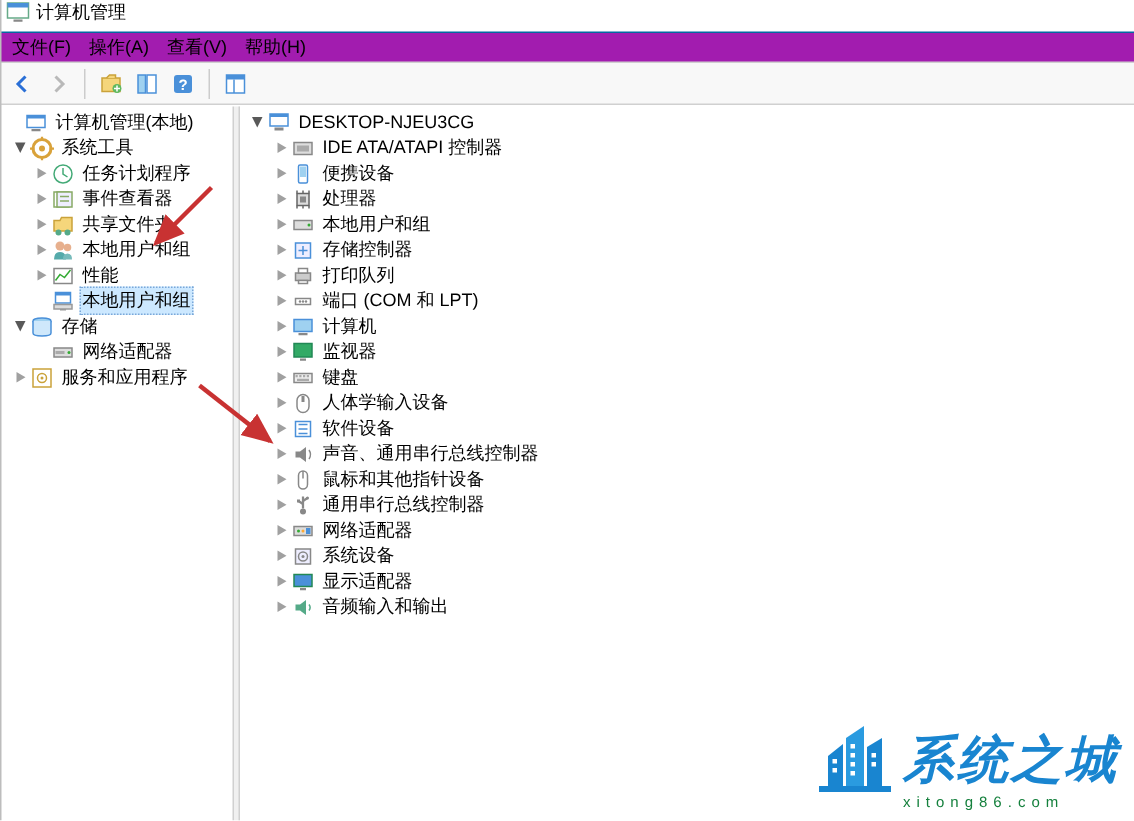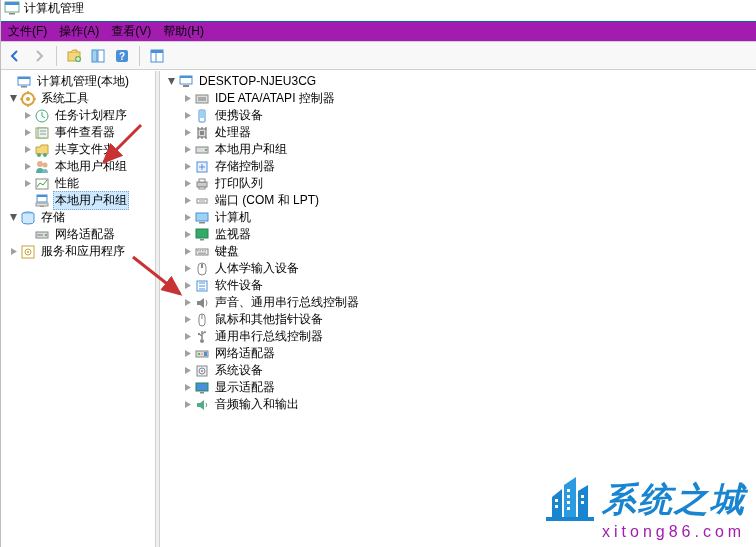--- a/index.html
+++ b/index.html
@@ -27,21 +27,21 @@
   .tree .indent { display: inline-block; }
   .tree .toggle { width: 14px; display: inline-flex; justify-content: center; color: #6a6a6a; font-size: 10px; }
   .tree .toggle svg { width: 9px; height: 9px; }
   .tree .node-icon { width: 16px; height: 16px; margin-right: 3px; display: inline-flex; align-items: center; justify-content: center; }
   .tree .node-label { padding: 0 2px; }
   .tree .selected .node-label { background: #cce8ff; border: 1px dotted #7aa7d8; padding: 0 1px; }
   
   .watermark { position: absolute; right: 10px; bottom: 6px; text-align: left; }
   .watermark .row1 { display: flex; gap: 8px; }
   .watermark .cn { color: #1985d0; font-size: 34px; font-weight: 700; letter-spacing: 2px; font-style: italic; }
-  .watermark .url { color: #a21caf; font-size: 16px; letter-spacing: 4px; margin-left: 56px; }
+  .watermark .url { color: #15803d; font-size: 10px; letter-spacing: 4px; margin-left: 56px; }
   .building-icon svg { display: block; }
   
   .arrow { position: absolute; pointer-events: none; }
   .arrow svg { overflow: visible; }
   
   .window-edge-left { position: absolute; left: 0; top: 0; width: 1px; height: 100%; background: #bdbdbd; }
 </style>
 </head>
 <body>
 

